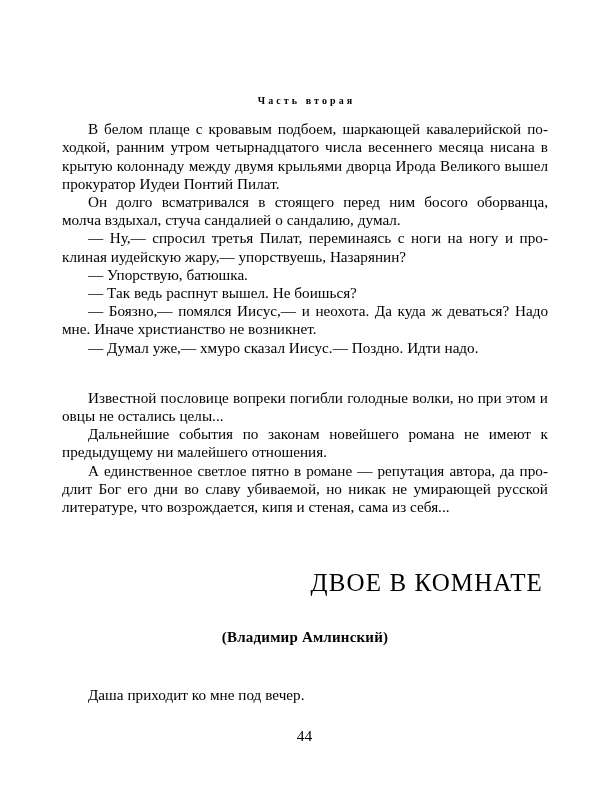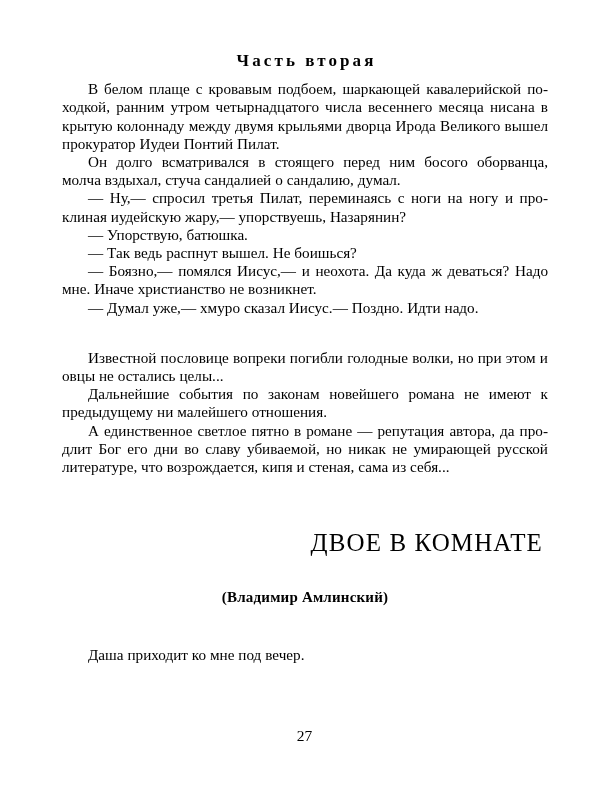--- a/index.html
+++ b/index.html
@@ -27,24 +27,25 @@
     position: absolute;
     left: 62px;
     top: 0;
     width: 486px;
   }
 
   
   .part-heading {
     text-align: center;
     font-weight: bold;
-    font-size: 17px;
+    font-size: 10px;
     letter-spacing: 3.1px;
     line-height: 18.2px;
     text-indent: 3.1px;
+    margin-top: 40px;
   }
 
   
   .para {
     margin: 0;
     font-size: 15.2px;
     line-height: 18.2px;
     text-align: justify;
     text-indent: 26px;
     hyphens: manual;
@@ -145,14 +146,14 @@
 
     <div class="story-byline">(Владимир Амлинский)</div>
 
     <div class="gap-after-byline"></div>
 
 
     <p class="para last-line-left">Даша приходит ко мне под вечер.</p>
 
   </div>
 
-  <div class="folio">27</div>
+  <div class="folio">44</div>
 </div>
 
 </body></html>

